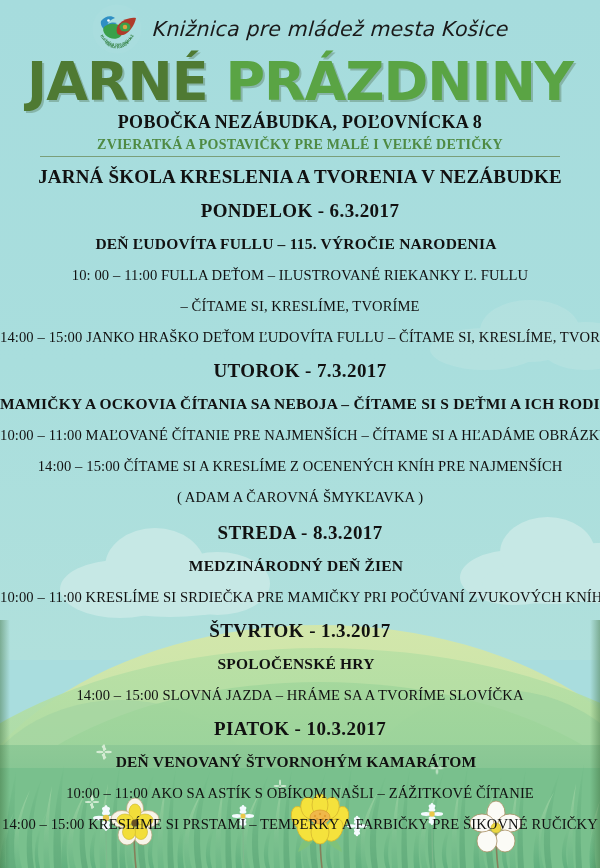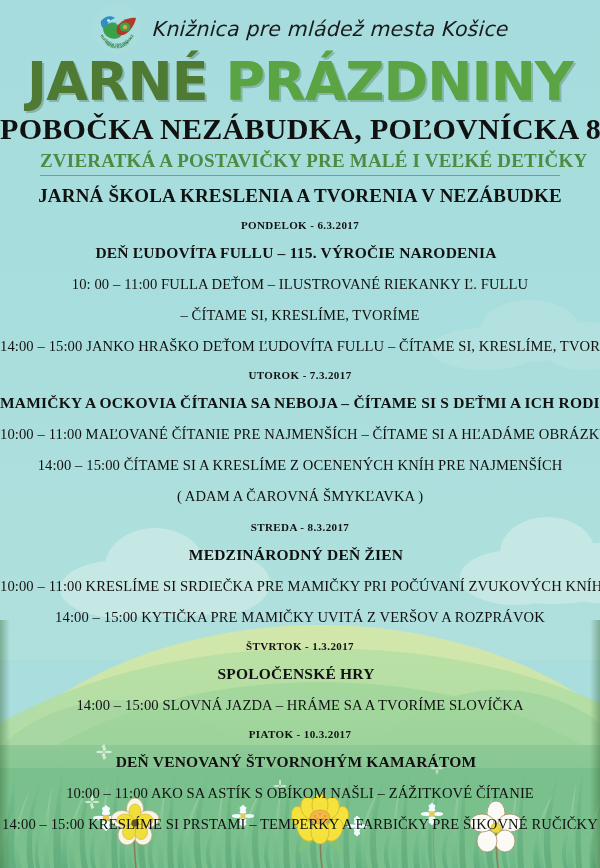--- a/index.html
+++ b/index.html
@@ -137,37 +137,37 @@
     text-shadow: 2px 2px 0 rgba(60,90,50,.30);
   }
   .mt-a { color: #4f7a33; }
   .mt-b { color: #5aa444; }
 
   .branch {
     text-align: center;
     margin-top: 2px;
     font-family: "Liberation Serif", serif;
     font-weight: bold;
-    font-size: 30px;
+    font-size: 18px;
     color: #111;
     letter-spacing: .3px;
     white-space: nowrap;
   }
 
   .tagline-wrap {
     margin: 4px auto 0 auto;
     width: 520px;
     text-align: center;
     padding-bottom: 3px;
     border-bottom: 1px solid #7a9f7a;
   }
   .tagline {
     font-family: "Liberation Serif", serif;
     font-weight: bold;
-    font-size: 19px;
+    font-size: 14px;
     color: #4f8a43;
     letter-spacing: .2px;
     white-space: nowrap;
   }
 
   .schedule {
     margin-top: 9px;
     text-align: center;
     color: #111;
   }
@@ -176,21 +176,21 @@
     font-family: "Liberation Serif", serif;
     font-weight: bold;
     font-size: 19px;
     letter-spacing: .2px;
     margin: 0 0 12px 0;
     white-space: nowrap;
   }
   .day {
     font-family: "Liberation Serif", serif;
     font-weight: bold;
-    font-size: 11px;
+    font-size: 19px;
     letter-spacing: .4px;
     margin: 0 0 13px 0;
     white-space: nowrap;
   }
   .day-topic {
     font-family: "Liberation Serif", serif;
     font-weight: bold;
     font-size: 15.5px;
     letter-spacing: .2px;
     margin: 0 8px 14px 0;
@@ -542,21 +542,20 @@
         <div class="day-topic">MAMIČKY A OCKOVIA ČÍTANIA SA NEBOJA – ČÍTAME SI S DEŤMI A ICH RODIČMI</div>
         <div class="event">10:00 – 11:00 MAĽOVANÉ ČÍTANIE PRE NAJMENŠÍCH – ČÍTAME SI A HĽADÁME OBRÁZKY</div>
         <div class="event">14:00 – 15:00 ČÍTAME SI A KRESLÍME Z OCENENÝCH KNÍH PRE NAJMENŠÍCH</div>
         <div class="event note">( ADAM A ČAROVNÁ ŠMYKĽAVKA )</div>
       </div>
 
       <div class="day-block">
         <div class="day">STREDA - 8.3.2017</div>
         <div class="day-topic">MEDZINÁRODNÝ DEŇ ŽIEN</div>
         <div class="event">10:00 – 11:00 KRESLÍME SI SRDIEČKA PRE MAMIČKY PRI POČÚVANÍ ZVUKOVÝCH KNÍH</div>
-        <div class="event">14:00 – 15:00 KYTIČKA PRE MAMIČKY UVITÁ Z VERŠOV A ROZPRÁVOK</div>
       </div>
 
       <div class="day-block">
         <div class="day">ŠTVRTOK - 1.3.2017</div>
         <div class="day-topic">SPOLOČENSKÉ HRY</div>
         <div class="event">14:00 – 15:00 SLOVNÁ JAZDA – HRÁME SA A TVORÍME SLOVÍČKA</div>
       </div>
 
       <div class="day-block">
         <div class="day">PIATOK - 10.3.2017</div>

